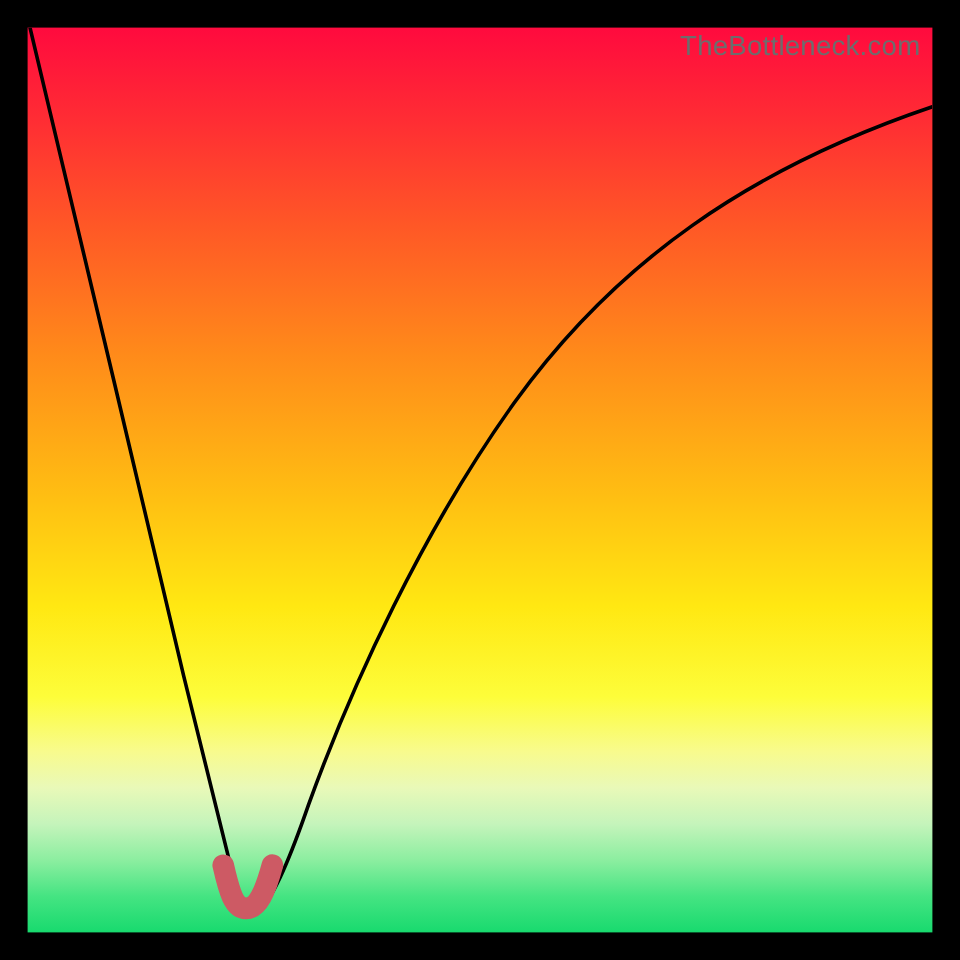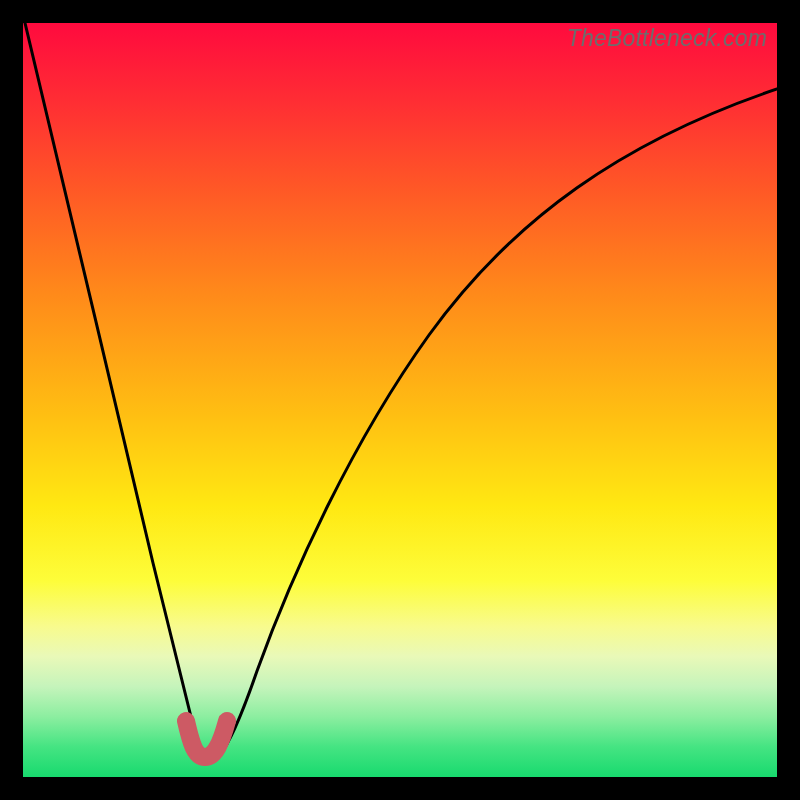--- a/index.html
+++ b/index.html
@@ -36,21 +36,20 @@
   }
   .watermark {
     position: absolute;
     top: 2px;
     right: 10px;
     color: #6d6d6d;
     font-size: 23px;
     letter-spacing: 0.2px;
     font-weight: 500;
     z-index: 20;
-    font-style: italic;
   }
   svg.overlay {
     position: absolute;
     left: 0;
     top: 0;
     width: 754px;
     height: 754px;
     z-index: 10;
   }
   .curve {

